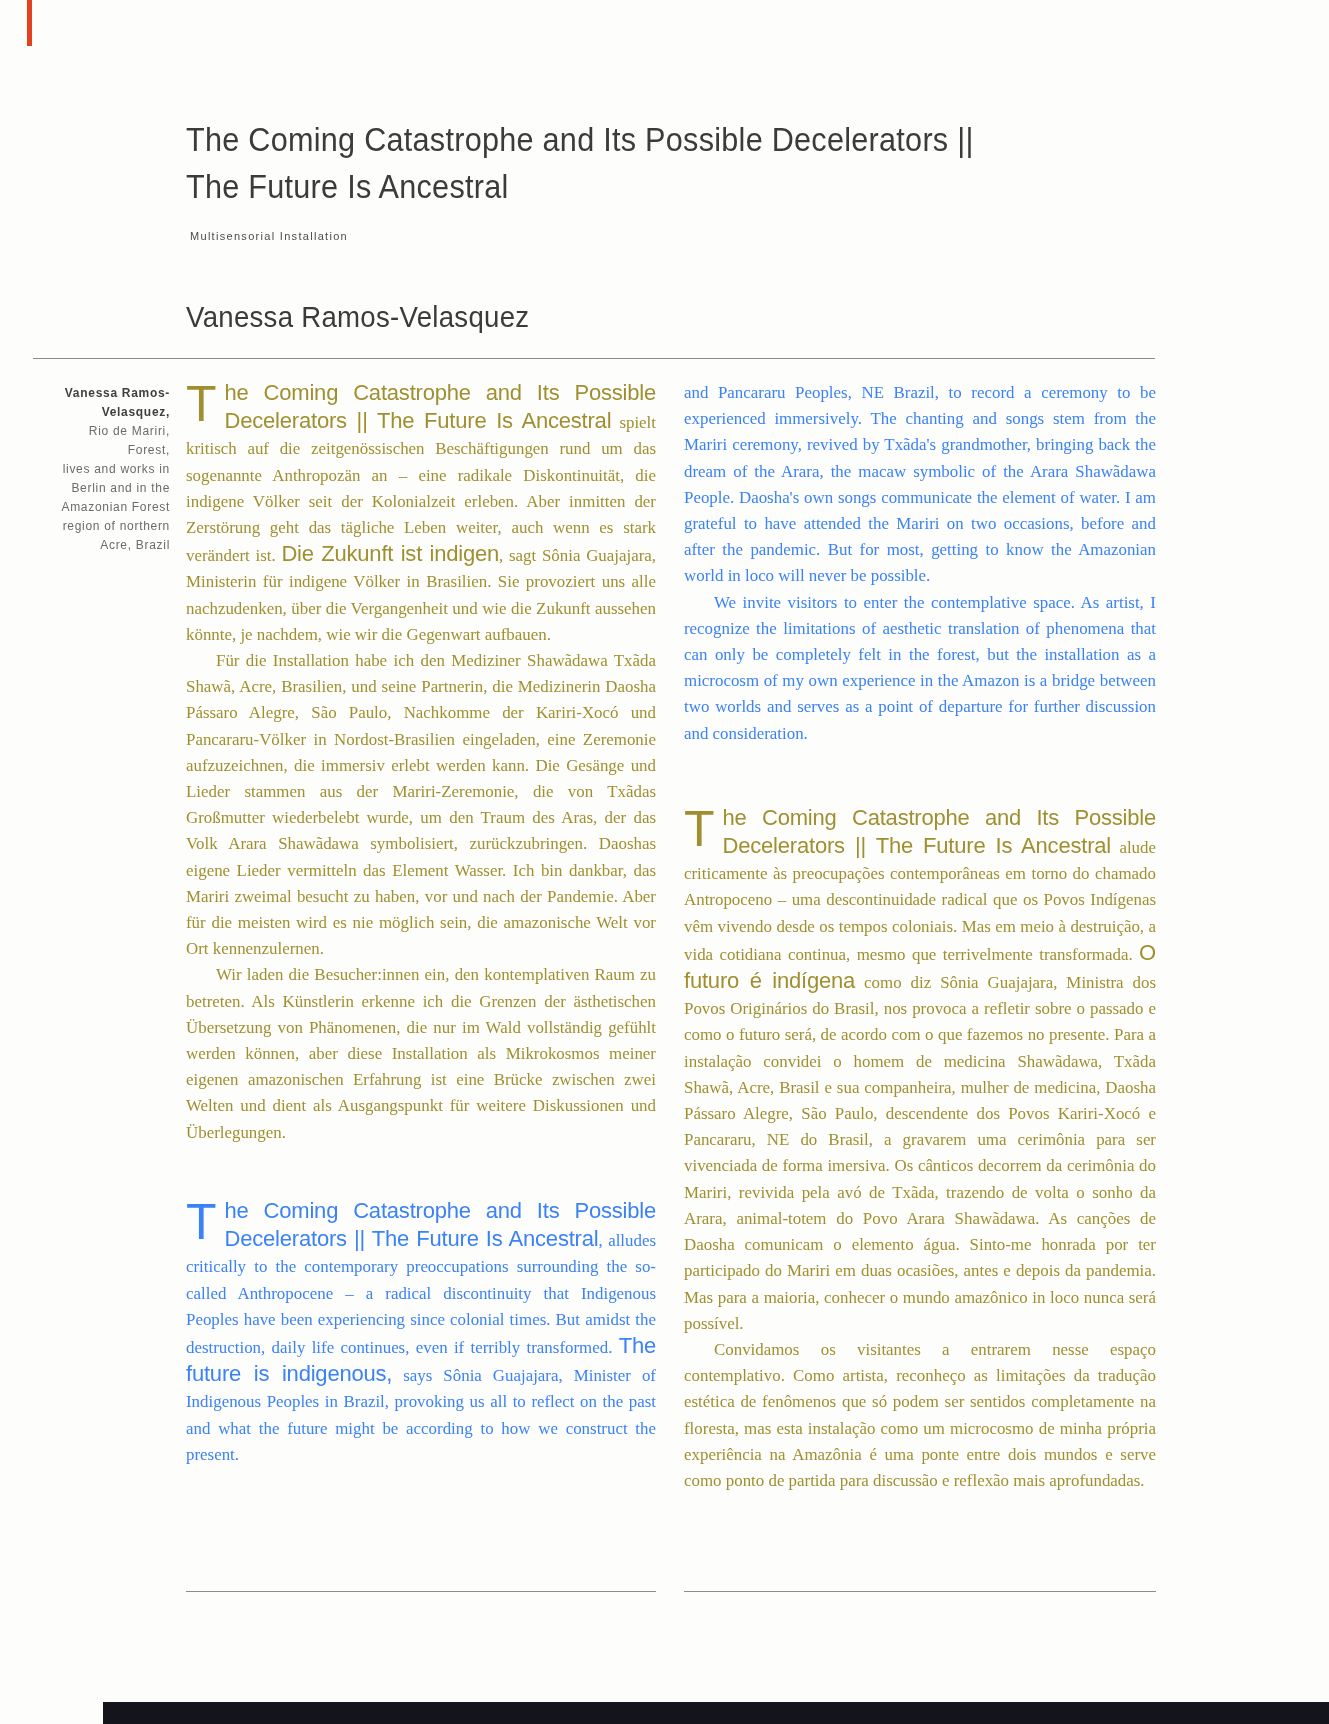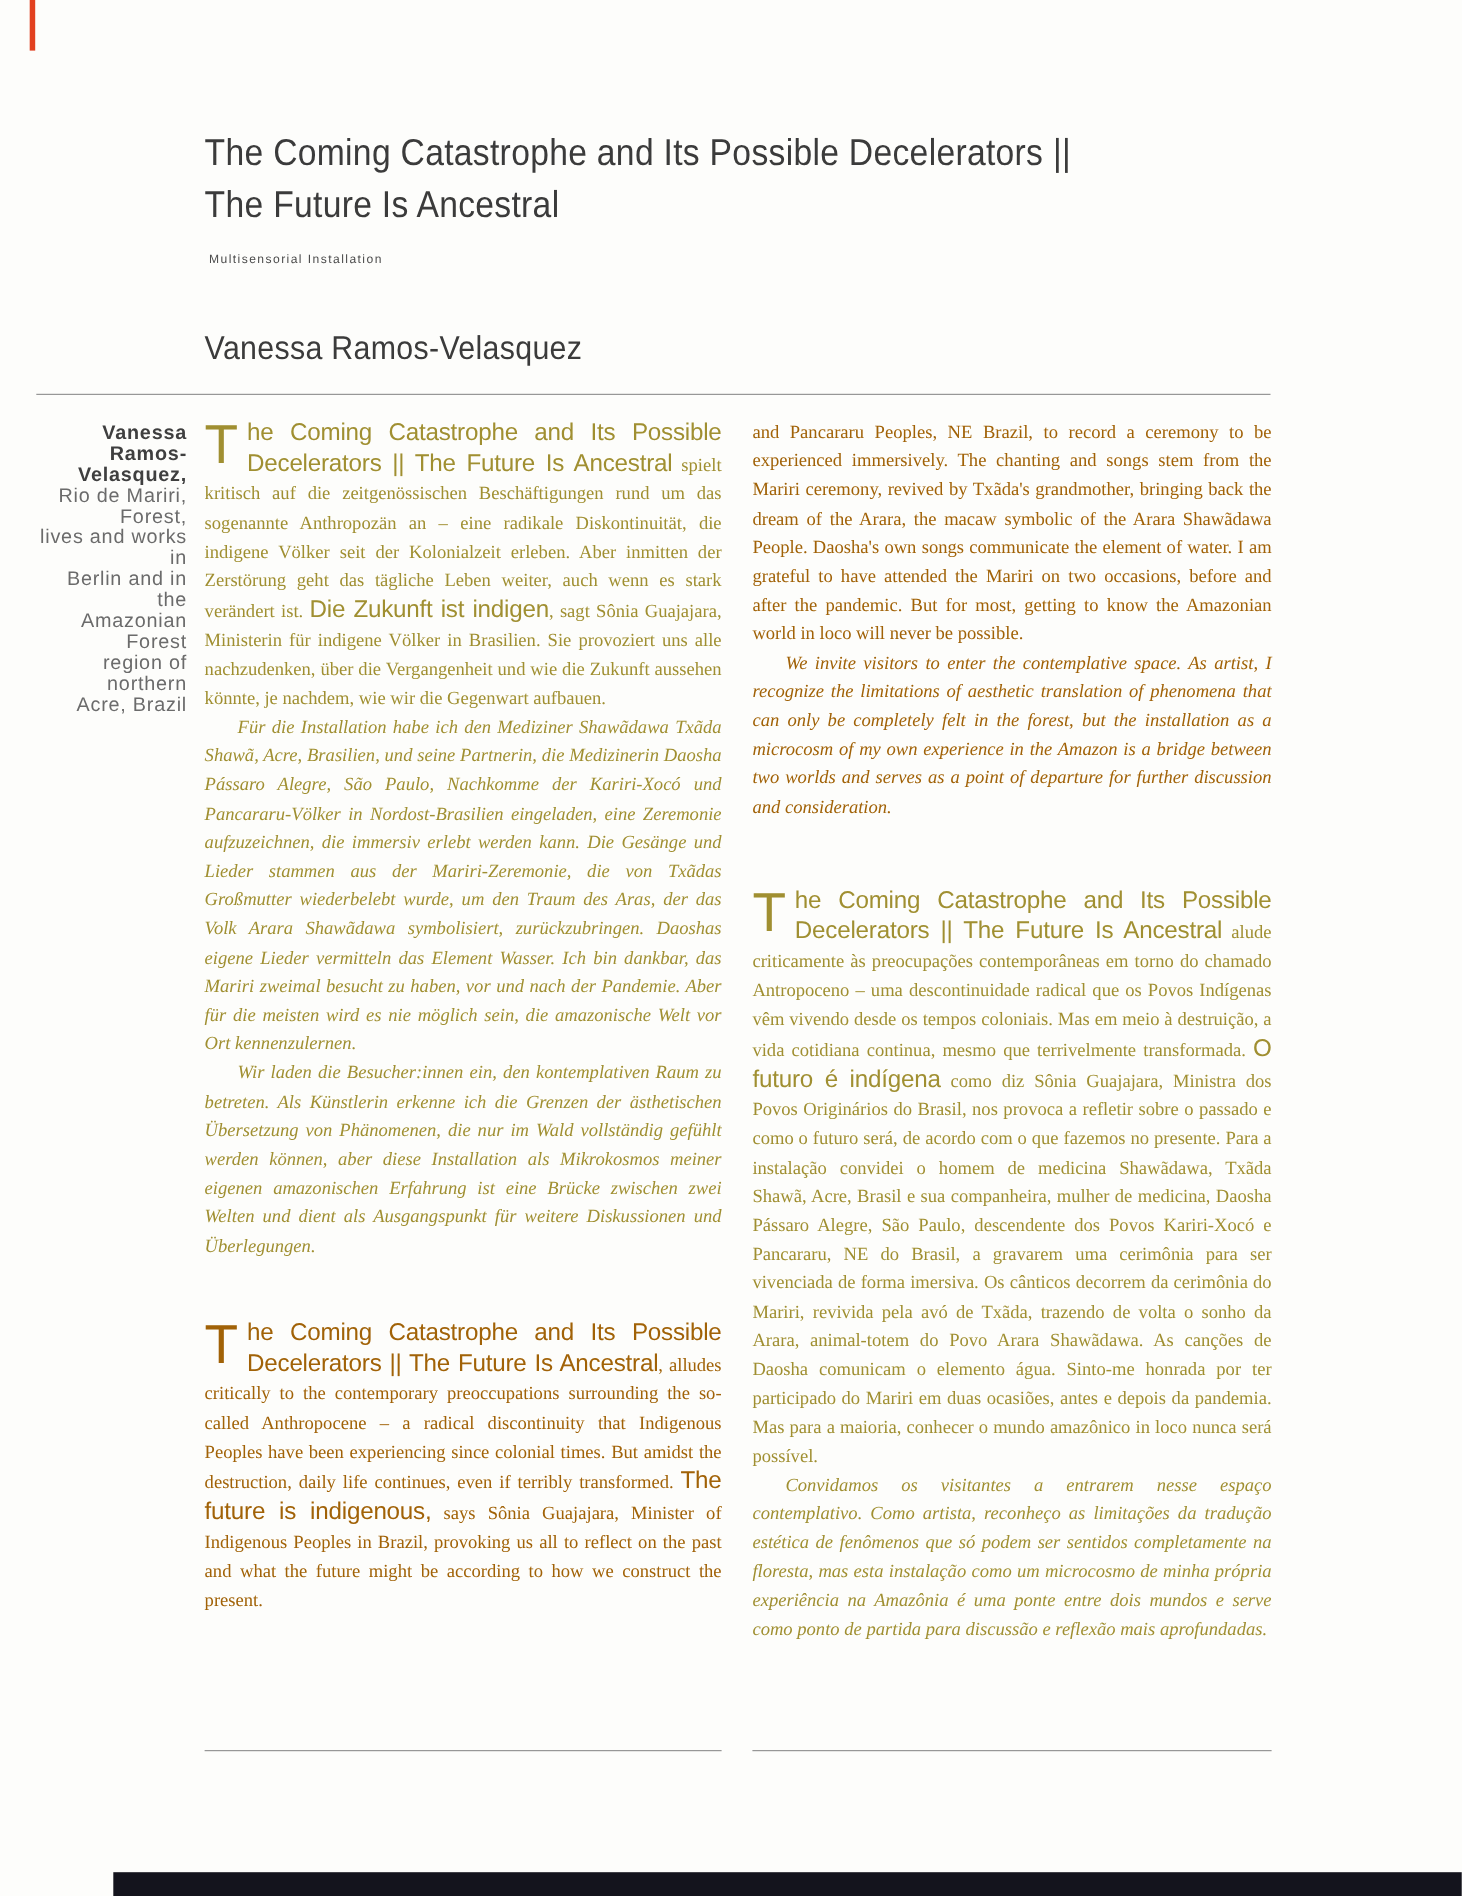--- a/index.html
+++ b/index.html
@@ -36,36 +36,36 @@
     letter-spacing: 0.3px; white-space: nowrap;
     transform: scaleX(0.92); transform-origin: left top;
   }
   .rule-top {
     position: absolute; left: 33px; top: 358px; width: 1122px; height: 1px;
     background: #8c8c8c;
   }
   .sidebar {
     position: absolute; left: 33px; top: 384px; width: 137px;
     font-family: "Liberation Sans", sans-serif;
-    font-size: 18px; line-height: 19px; text-align: right;
+    font-size: 12px; line-height: 19px; text-align: right;
     color: #6b6b6b; letter-spacing: 0.7px;
   }
   .bio-line.bold { font-weight: bold; color: #3f3f3f; }
   .col {
     position: absolute; top: 380px; width: 470px;
   }
   .col-left { left: 186px; }
   .col-right { left: 684px; width: 472px; }
   p {
     font-size: 16.9px; line-height: 26.2px; text-align: justify;
     hyphens: auto;
   }
   .p-de { color: #a08f31; }
-  .p-en { color: #a16207; }
-  .indent { text-indent: 30px; font-style: italic; }
+  .p-en { color: #3b82f6; }
+  .indent { text-indent: 30px; }
   .gap-en { margin-top: 52px; }
   .gap-pt { margin-top: 58px; }
   .seg-dc {
     float: left;
     font-family: "Liberation Sans", sans-serif;
     font-size: 50px; line-height: 40px; font-weight: 400;
     padding: 4px 8px 0 0;
   }
   .seg-head {
     font-family: "Liberation Sans", sans-serif;

